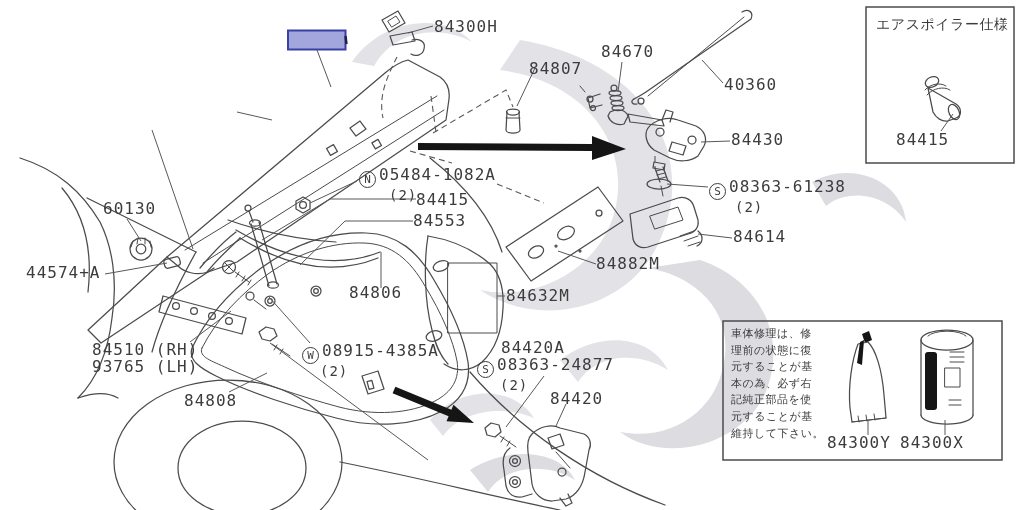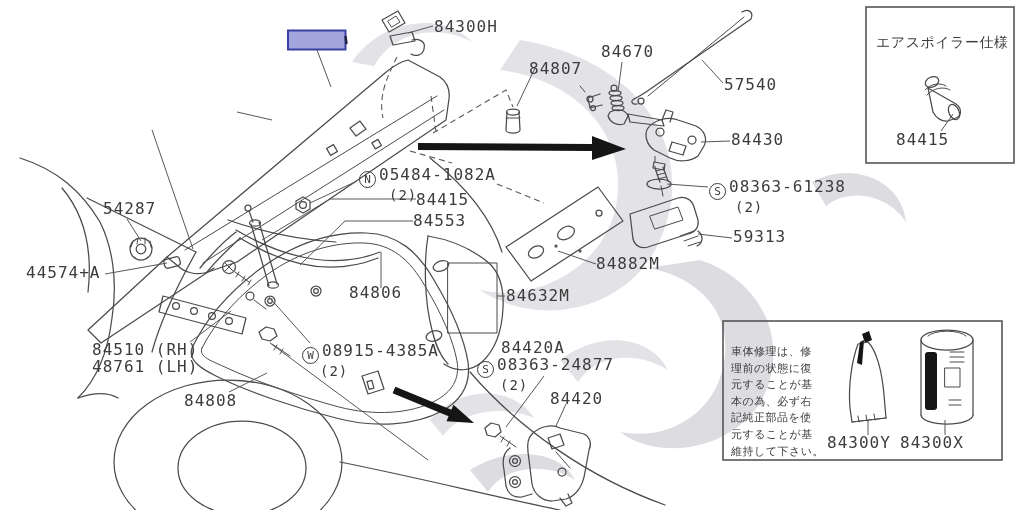--- a/index.html
+++ b/index.html
@@ -20,21 +20,21 @@
     position:absolute; white-space:nowrap; line-height:1.05;
     font-size:16px; letter-spacing:1px; color:#3c3c3c;
   }
   .qty  { font-size:14px; letter-spacing:1px; }
   .circled {
     display:inline-flex; align-items:center; justify-content:center;
     width:17px; height:17px; border:1.4px solid #3c3c3c; border-radius:50%;
     font-size:11px; letter-spacing:0; margin-right:3px; vertical-align:-3px;
     box-sizing:border-box;
   }
-  .jp { font-family:Liberation Sans, sans-serif;margin-top:17px; }
+  .jp { font-family:Liberation Mono, monospace; }
   .note-box-text { font-size:11px; letter-spacing:0.5px; line-height:16.6px; }
   .box-title { font-size:14px; letter-spacing:0.5px; }
 </style>
 </head>
 <body>
 
 <div class="stage">
 
   <svg width="1024" height="510" viewBox="0 0 1024 510">
 
@@ -253,52 +253,52 @@
         <path d="M949,400 h12 M949,405 h12" class="thin"></path>
       </g>
       <path class="leader" d="M868,420 L868,435"></path>
       <path class="leader" d="M945,420 L945,435"></path>
     </g>
   </svg>
 
   <div class="lbl" style="left:434px; top:19px"><span>84300H</span></div>
 
 
-  <div class="lbl" style="left:103px; top:201px"><span>54287</span></div>
+  <div class="lbl" style="left:103px; top:201px"><span>60130</span></div>
   <div class="lbl" style="left:26px; top:265px"><span>44574+A</span></div>
   <div class="lbl" style="left:92px; top:342px"><span>84510 (RH)</span></div>
-  <div class="lbl" style="left:92px; top:359px"><span>48761 (LH)</span></div>
+  <div class="lbl" style="left:92px; top:359px"><span>93765 (LH)</span></div>
   <div class="lbl" style="left:184px; top:393px"><span>84808</span></div>
 
   <div class="lbl" style="left:302px; top:343px">
     <span class="circled">W</span><span>08915-4385A</span>
     <div class="qty" style="margin-left:18px">(2)</div>
   </div>
 
   <div class="lbl" style="left:359px; top:167px">
     <span class="circled">N</span><span>05484-1082A</span>
     <div class="qty" style="margin-left:30px">(2)</div>
   </div>
 
   <div class="lbl" style="left:416px; top:192px"><span>84415</span></div>
   <div class="lbl" style="left:413px; top:213px"><span>84553</span></div>
   <div class="lbl" style="left:349px; top:285px"><span>84806</span></div>
   <div class="lbl" style="left:506px; top:288px"><span>84632M</span></div>
   <div class="lbl" style="left:596px; top:256px"><span>84882M</span></div>
   <div class="lbl" style="left:529px; top:61px"><span>84807</span></div>
   <div class="lbl" style="left:601px; top:44px"><span>84670</span></div>
-  <div class="lbl" style="left:724px; top:77px"><span>57540</span></div>
+  <div class="lbl" style="left:724px; top:77px"><span>40360</span></div>
   <div class="lbl" style="left:731px; top:132px"><span>84430</span></div>
 
   <div class="lbl" style="left:709px; top:179px">
     <span class="circled">S</span><span>08363-61238</span>
     <div class="qty" style="margin-left:26px">(2)</div>
   </div>
 
-  <div class="lbl" style="left:733px; top:229px"><span>59313</span></div>
+  <div class="lbl" style="left:733px; top:229px"><span>84614</span></div>
   <div class="lbl" style="left:501px; top:340px"><span>84420A</span></div>
 
   <div class="lbl" style="left:477px; top:357px">
     <span class="circled">S</span><span>08363-24877</span>
     <div class="qty" style="margin-left:23px">(2)</div>
   </div>
 
   <div class="lbl" style="left:550px; top:391px"><span>84420</span></div>
 
 

